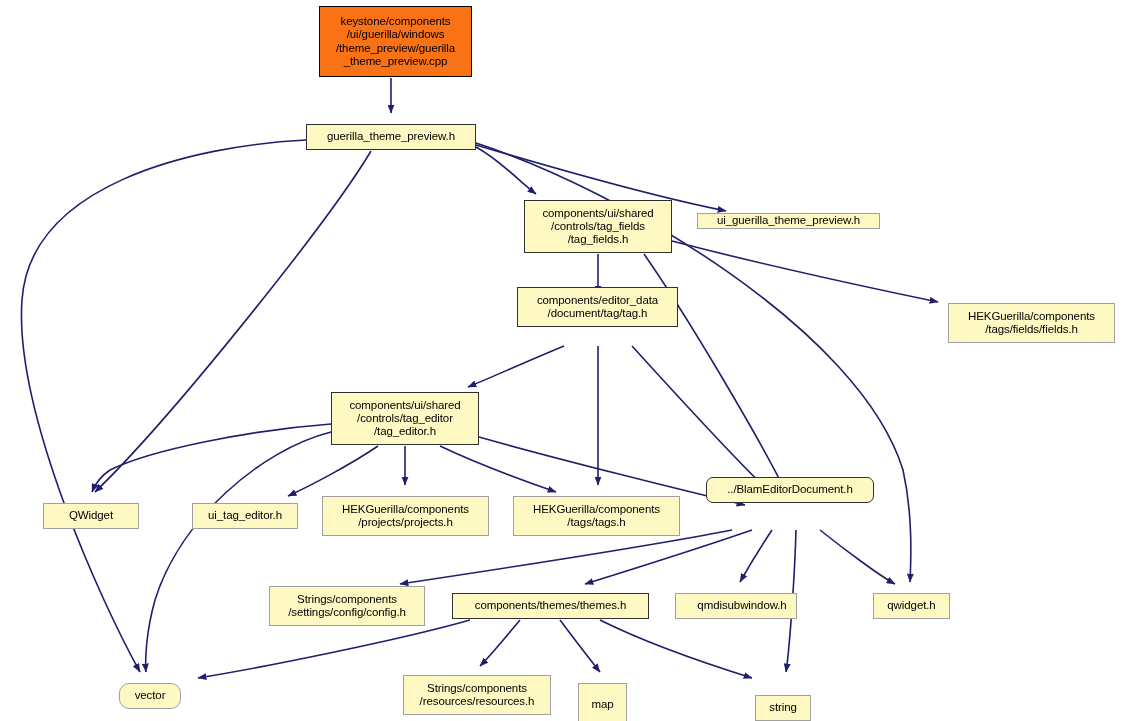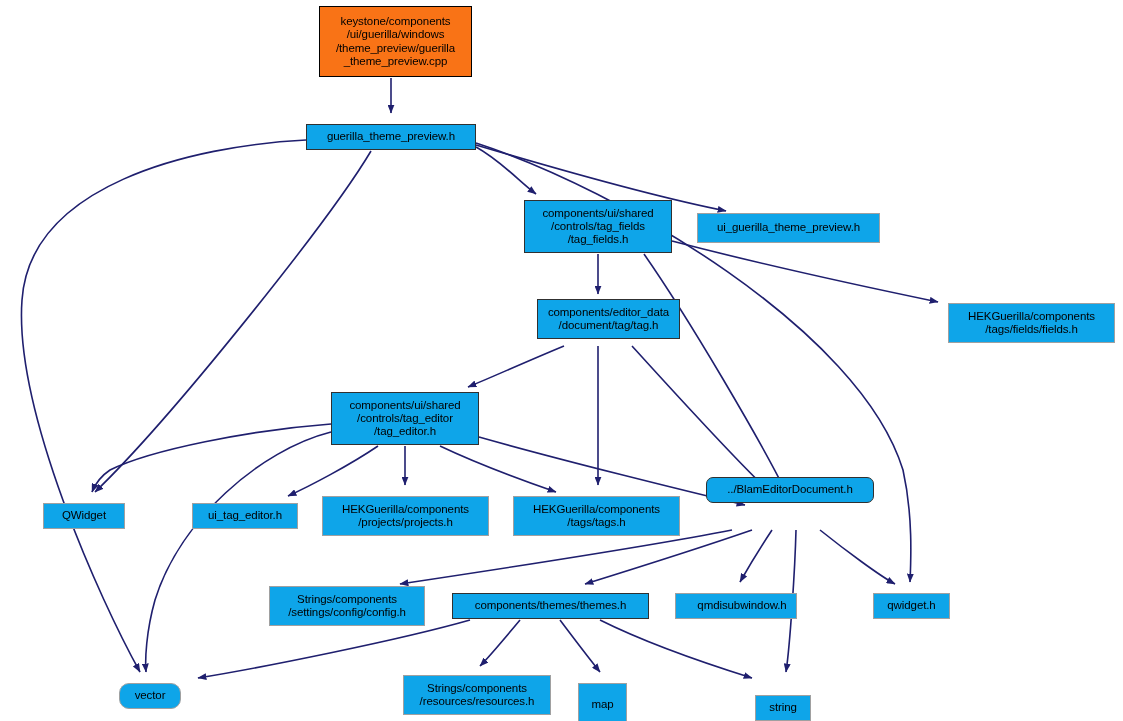--- a/index.html
+++ b/index.html
@@ -26,21 +26,21 @@
   .node {
     position: absolute;
     box-sizing: border-box;
     display: flex;
     align-items: center;
     justify-content: center;
     text-align: center;
     font-size: 11.5px;
     line-height: 13.2px;
     color: #000000;
-    background: #0ea5e9;
+    background: #fef9c3;
     border: 1px solid #a0a0a0;
     white-space: pre;
     letter-spacing: -0.1px;
     z-index: 5;
   }
   .node.internal {
     border: 1px solid #303030;
   }
   .node.root {
     border: 1px solid #000000;
@@ -95,29 +95,29 @@
 
   <div id="nodes-group">
       <div class="node root" style="left: 319px; top: 6px; width: 153px; height: 71px;"><span class="node-label">keystone/components
 /ui/guerilla/windows
 /theme_preview/guerilla
 _theme_preview.cpp</span></div>
       <div class="node internal" style="left: 306px; top: 124px; width: 170px; height: 26px;"><span class="node-label">guerilla_theme_preview.h</span></div>
       <div class="node internal" style="left: 524px; top: 200px; width: 148px; height: 53px;"><span class="node-label">components/ui/shared
 /controls/tag_fields
 /tag_fields.h</span></div>
-      <div class="node external" style="left: 697px; top: 213px; width: 183px; height: 30px;"><span class="node-label">ui_guerilla_theme_preview.h</span></div>
+      <div class="node external" style="left: 697px; top: 213px; width: 183px; height: 16px;"><span class="node-label">ui_guerilla_theme_preview.h</span></div>
       <div class="node external" style="left: 948px; top: 303px; width: 167px; height: 40px;"><span class="node-label">HEKGuerilla/components
 /tags/fields/fields.h</span></div>
-      <div class="node internal" style="left: 517px; top: 299px; width: 143px; height: 40px; margin-left: 20px;"><span class="node-label">components/editor_data
+      <div class="node internal" style="left: 517px; top: 287px; width: 161px; height: 40px;"><span class="node-label">components/editor_data
 /document/tag/tag.h</span></div>
       <div class="node internal" style="left: 331px; top: 392px; width: 148px; height: 53px;"><span class="node-label">components/ui/shared
 /controls/tag_editor
 /tag_editor.h</span></div>
-      <div class="node external" style="left: 43px; top: 503px; width: 82px; height: 26px;"><span class="node-label">QWidget</span></div>
+      <div class="node external" style="left: 43px; top: 503px; width: 96px; height: 26px;"><span class="node-label">QWidget</span></div>
       <div class="node external" style="left: 192px; top: 503px; width: 106px; height: 26px; text-align: center;"><span class="node-label">ui_tag_editor.h</span></div>
       <div class="node external" style="left: 322px; top: 496px; width: 167px; height: 40px;"><span class="node-label">HEKGuerilla/components
 /projects/projects.h</span></div>
       <div class="node external" style="left: 513px; top: 496px; width: 167px; height: 40px;"><span class="node-label">HEKGuerilla/components
 /tags/tags.h</span></div>
       <div class="node internal" style="left: 706px; top: 477px; width: 168px; height: 26px; border-radius: 7px;"><span class="node-label">../BlamEditorDocument.h</span></div>
       <div class="node external" style="left: 269px; top: 586px; width: 156px; height: 40px;"><span class="node-label">Strings/components
 /settings/config/config.h</span></div>
       <div class="node internal" style="left: 452px; top: 593px; width: 197px; height: 26px; text-align: right;"><span class="node-label">components/themes/themes.h</span></div>
       <div class="node external" style="left: 675px; top: 593px; width: 122px; height: 26px; padding-left: 12px;"><span class="node-label">qmdisubwindow.h</span></div>

